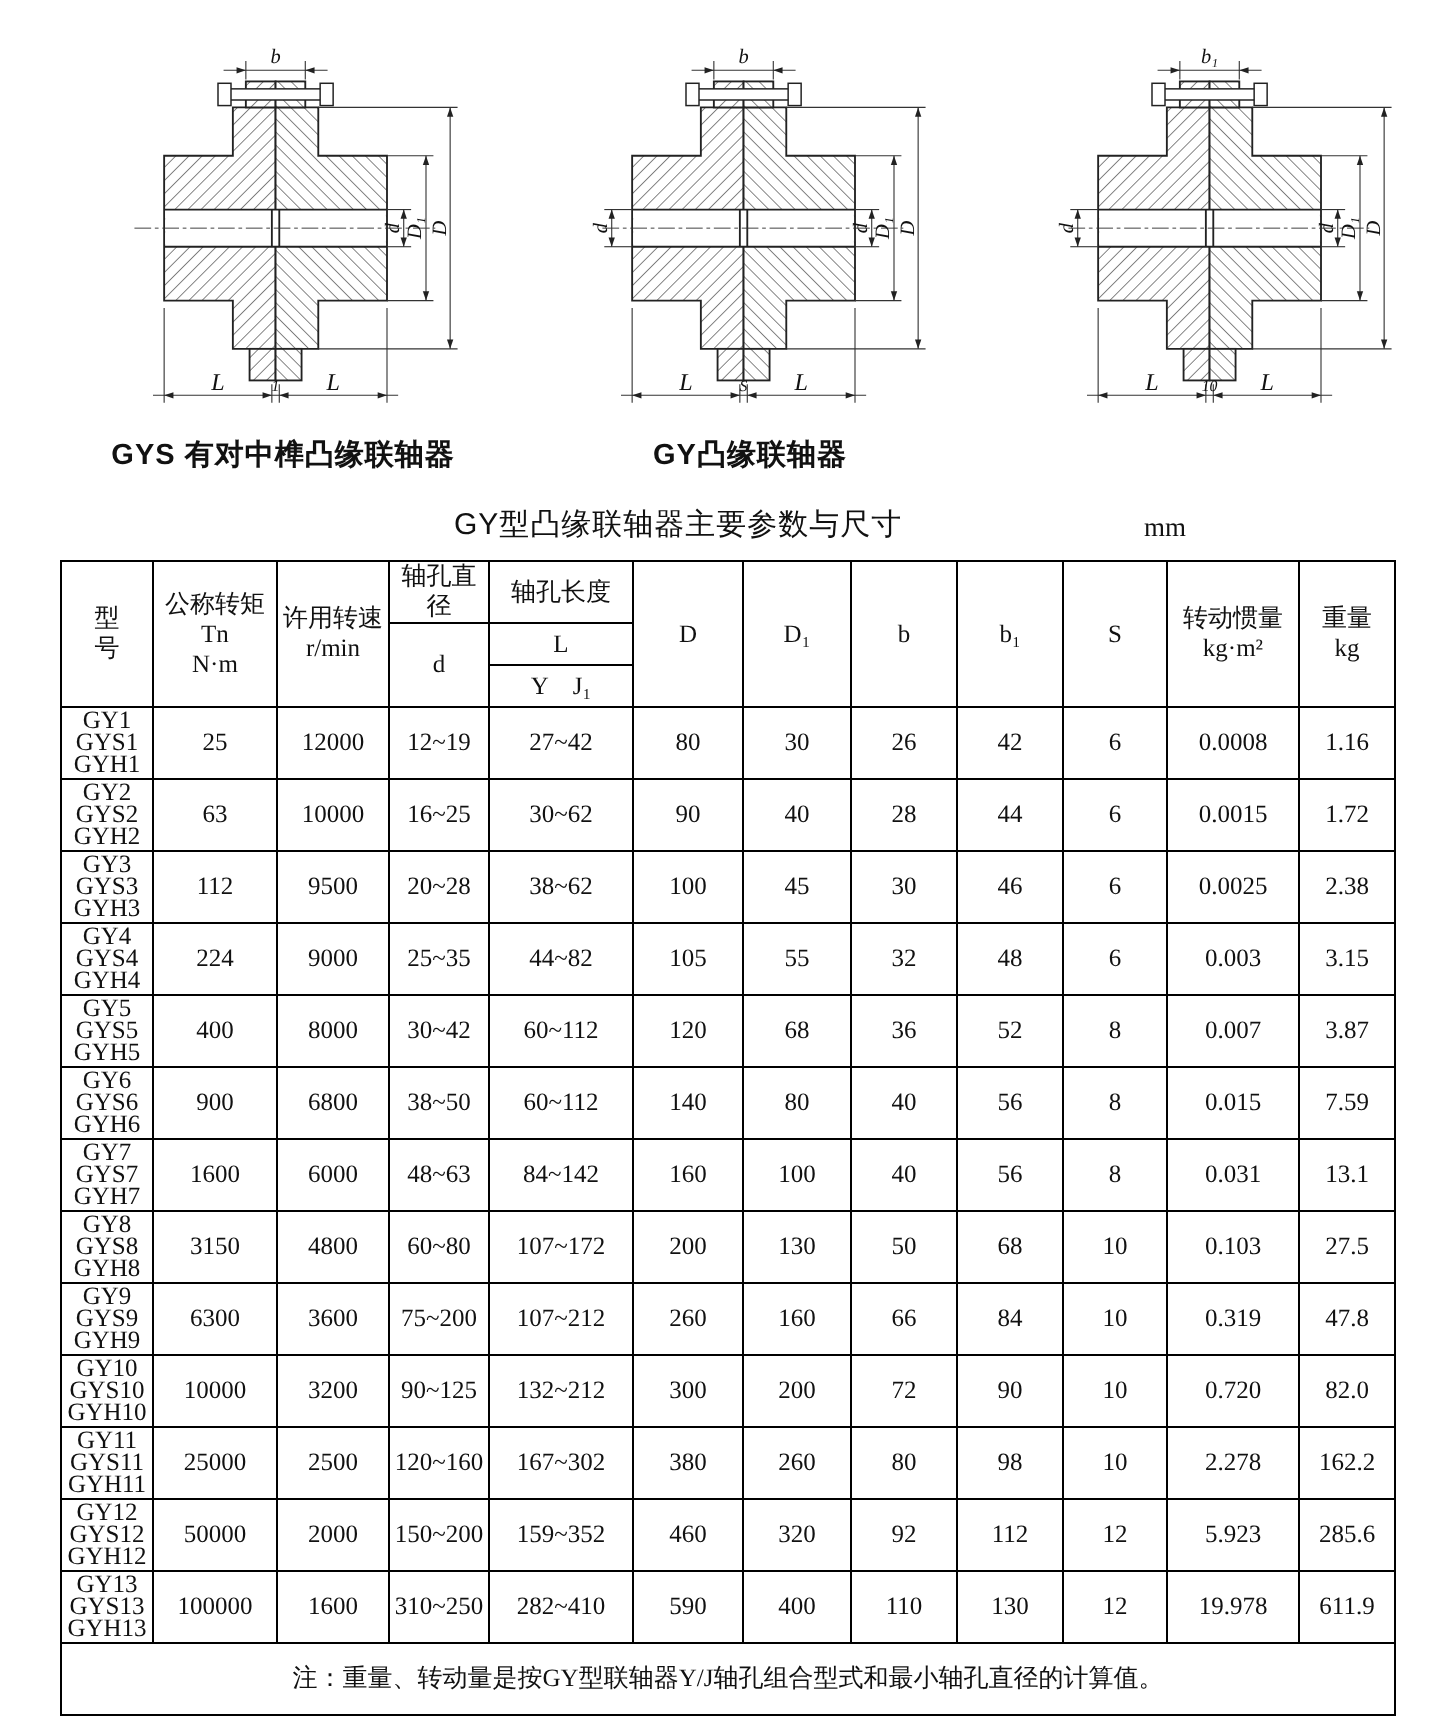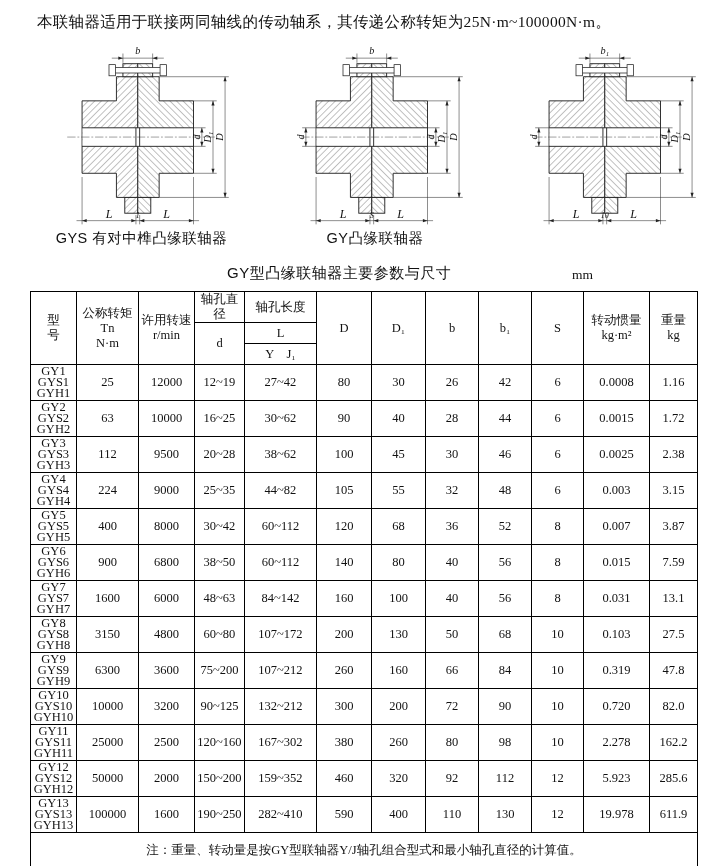--- a/index.html
+++ b/index.html
@@ -7,21 +7,21 @@
     width:726px;height:866px;margin:0 auto;background:#fff;
     font-family:"Liberation Serif","DejaVu Serif",serif;color:#111;
     overflow:hidden;position:relative;box-sizing:border-box;
     padding:10px 15px 0 15px;
   }
   .intro{font-size:15.5px;margin:2px 0 0 22px;letter-spacing:.3px;}
   .diagrams{display:flex;justify-content:space-between;margin:14px 4px 0 28px;}
   .diagram{display:flex;flex-direction:column;align-items:center;}
   .coupling-svg{display:block;}
   .caption{font-family:"Liberation Sans","DejaVu Sans",sans-serif;font-size:14.5px;
-    font-weight:400;margin-top:0;white-space:nowrap;letter-spacing:.5px;}
+    font-weight:700;margin-top:12px;white-space:nowrap;letter-spacing:.5px;}
   
   .part{stroke:#222;stroke-width:1;}
   .bolt{fill:#fff;stroke:#222;stroke-width:.8;}
   .ln{stroke:#222;stroke-width:1;fill:none;}
   .axis{stroke:#333;stroke-width:.5;stroke-dasharray:9 2 2 2;fill:none;}
   .dim{stroke:#333;stroke-width:.6;fill:none;}
   .coupling-svg polygon{fill:#222;}
   .dlabel{font:italic 11px "Liberation Serif",serif;fill:#111;}
   .dLlabel{font:italic 13px "Liberation Serif",serif;fill:#111;}
   .dmid{font:italic 8.5px "Liberation Serif",serif;fill:#111;}
@@ -53,21 +53,20 @@
     </pattern>
     <pattern id="hB" patternUnits="userSpaceOnUse" width="5" height="5" patternTransform="rotate(-45)">
       <rect width="5" height="5" fill="#fff"></rect>
       <line x1="0" y1="0" x2="0" y2="5" stroke="#5a5a5a" stroke-width="0.8"></line>
     </pattern>
   </defs>
 </svg>
 
 <div class="page">
 
-  <div class="intro">本联轴器适用于联接两同轴线的传动轴系，其传递公称转矩为25N·m~100000N·m。</div>
 
   <div class="diagrams">
     <div class="diagram">
       <svg class="coupling-svg" viewBox="0 0 212 196" width="197" height="182">
           <path fill="url(#hA)" class="part" d="M102,32 L79,32 L79,58 L42,58 L42,136 L79,136 L79,162 L102,162 Z"></path>
           <path fill="url(#hB)" class="part" d="M102,32 L125,32 L125,58 L162,58 L162,136 L125,136 L125,162 L102,162 Z"></path>
           <rect x="86" y="18" width="16" height="14" fill="url(#hA)" class="part"></rect>
           <rect x="102" y="18" width="16" height="14" fill="url(#hB)" class="part"></rect>
           <rect x="88" y="162" width="14" height="17" fill="url(#hA)" class="part"></rect>
           <rect x="102" y="162" width="14" height="17" fill="url(#hB)" class="part"></rect>
@@ -485,21 +484,21 @@
           <td>12</td>
           <td>5.923</td>
           <td>285.6</td>
         </tr>
         <tr>
           <td class="model-cell">GY13
 GYS13
 GYH13</td>
           <td>100000</td>
           <td>1600</td>
-          <td>190~250</td>
+          <td>310~250</td>
           <td>282~410</td>
           <td>590</td>
           <td>400</td>
           <td>110</td>
           <td>130</td>
           <td>12</td>
           <td>19.978</td>
           <td>611.9</td>
         </tr>
       </tbody>

